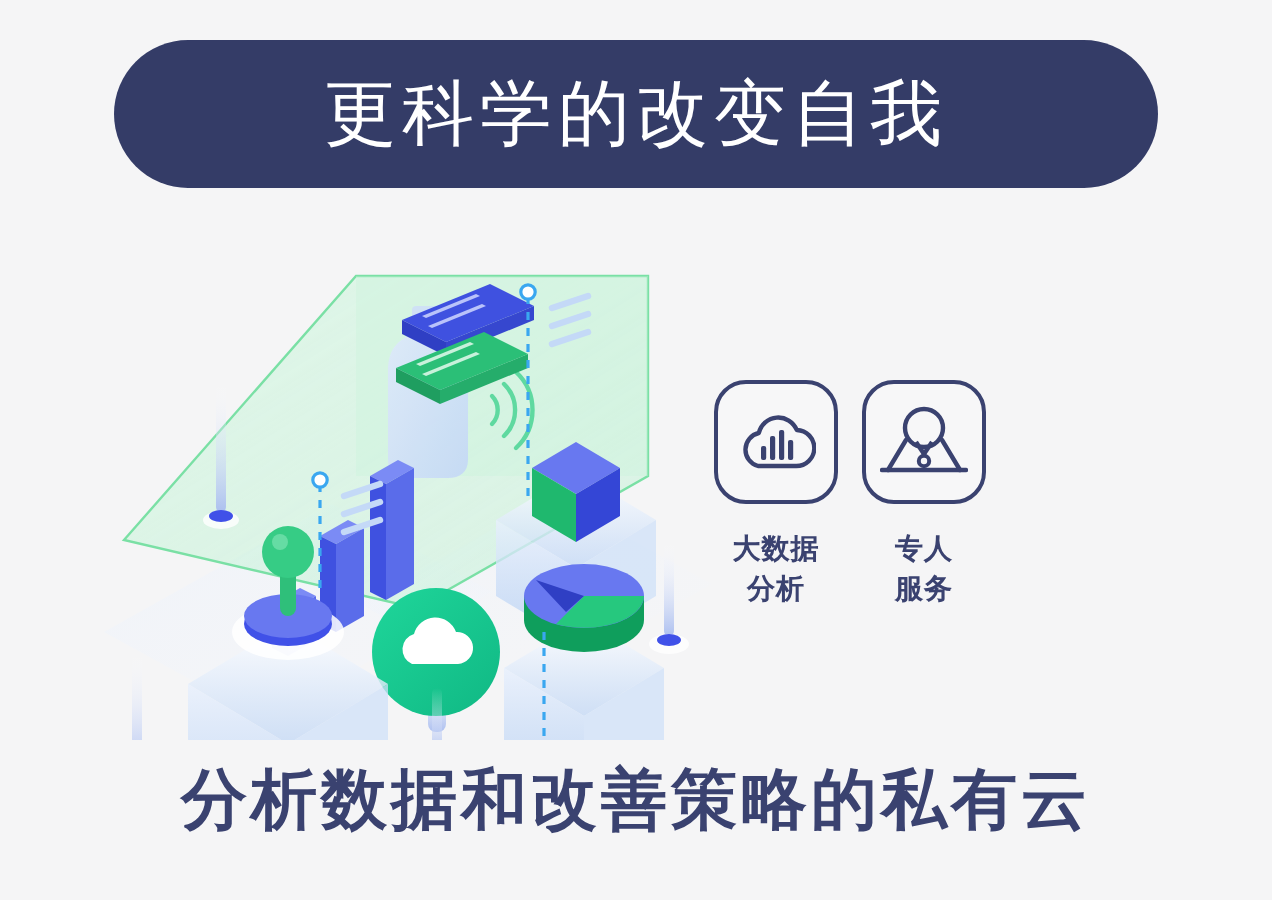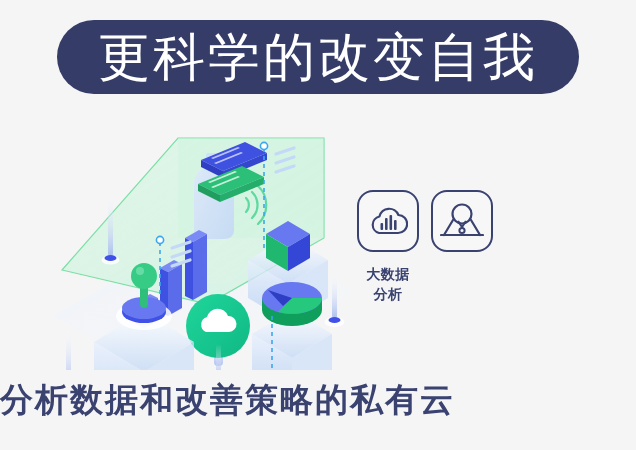--- a/index.html
+++ b/index.html
@@ -32,21 +32,21 @@
     width: 522px;
     height: 74px;
     background: #343c67;
     border-radius: 37px;
     display: flex;
     align-items: center;
     justify-content: center;
   }
   .header-title {
     color: #ffffff;
-    font-size: 52px;
+    font-size: 36px;
     letter-spacing: 3px;
     font-weight: 500;
     line-height: 1;
     white-space: nowrap;
   }
 
   
   .illustration {
     position: absolute;
     left: 40px;
@@ -92,20 +92,21 @@
     letter-spacing: 0.5px;
     white-space: pre-line;
   }
 
   
   .tagline {
     position: absolute;
     left: 0;
     top: 382px;
     width: 636px;
+    text-align: center;
     color: #3a4270;
     font-size: 33px;
     font-weight: 700;
     letter-spacing: 2px;
     line-height: 1.1;
     white-space: nowrap;
   }
 </style>
 </head>
 <body>
@@ -327,19 +328,21 @@
     <div class="feature">
       <div class="feature-icon">
         <svg width="44" height="40" viewBox="0 0 44 40">
           <circle cx="22" cy="13" r="9.5" fill="none" stroke="#3a4270" stroke-width="2.2"></circle>
           <path d="M13 19 L4 34 M31 19 L40 34" fill="none" stroke="#3a4270" stroke-width="2.2" stroke-linecap="round"></path>
           <path d="M18 20 L22 26 L26 20" fill="none" stroke="#3a4270" stroke-width="2.2" stroke-linejoin="round"></path>
           <circle cx="22" cy="29.5" r="2.6" fill="none" stroke="#3a4270" stroke-width="2"></circle>
           <line x1="1" y1="34" x2="43" y2="34" stroke="#3a4270" stroke-width="2.2" stroke-linecap="round"></line>
         </svg>
       </div>
+      <div class="feature-label">专人
+服务</div>
     </div>
 
   </div>
 
   <div class="tagline">分析数据和改善策略的私有云</div>
 
 </div>
 
 </body></html>

